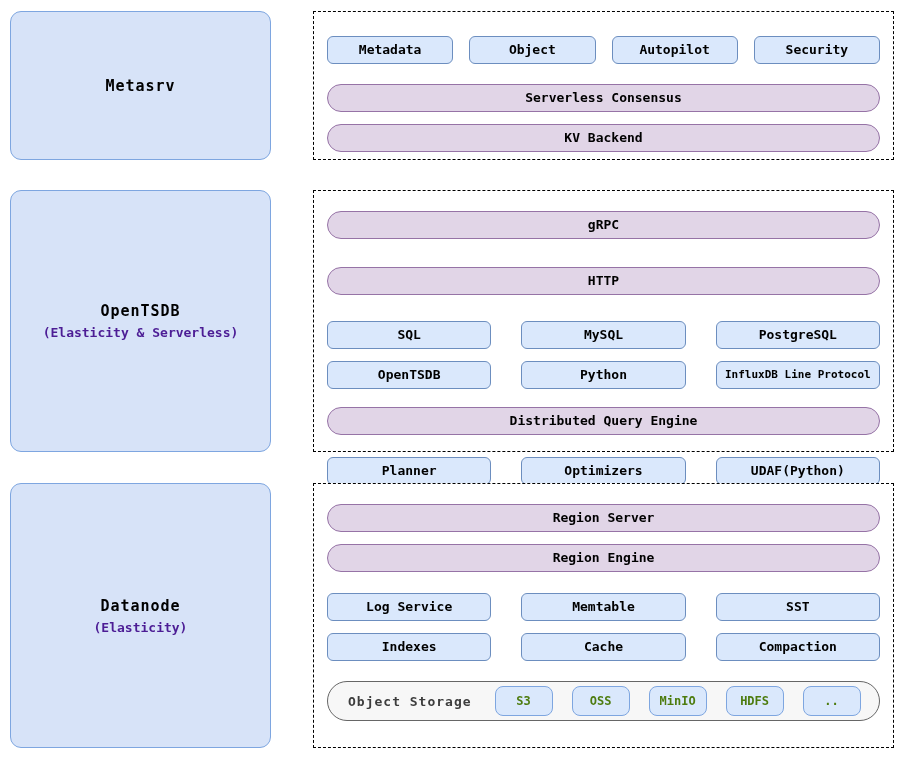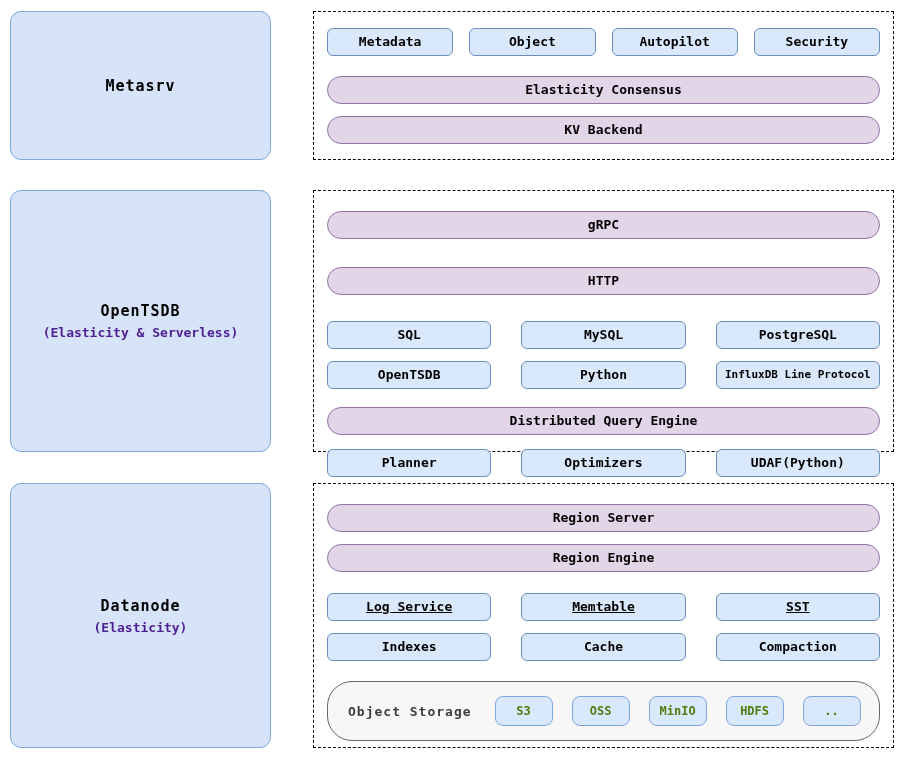--- a/index.html
+++ b/index.html
@@ -30,21 +30,21 @@
   }
 
   .pos-m { top:11px;  height:149px; }
   .pos-f { top:190px; height:262px; }
   .pos-d { top:483px; height:265px; }
   .panel.pos-m { padding-top:16px; }
   .panel.pos-f { padding-top:20px; }
   .panel.pos-d { padding-top:20px; }
 
   .row  { display:flex; }
-  .gap16 { gap:16px; }
+  .gap16 { gap:16px;margin-top:8px; }
   .gap28 { gap:28px;flex-direction:column; }
   .gap30 { gap:30px; }
   .row > * { flex:1; }
 
   .chip {
     background:var(--chip-fill); border:1px solid var(--chip-border);
     border-radius:6px; box-sizing:border-box;
     height:28px; line-height:26px; text-align:center;
     font-size:13px; font-weight:bold; color:#000;
     white-space:nowrap; overflow:hidden;
@@ -53,27 +53,27 @@
 
   .pill {
     background:var(--pill-fill); border:1px solid var(--pill-border);
     border-radius:14px; box-sizing:border-box;
     height:28px; line-height:26px; text-align:center;
     font-size:13px; font-weight:bold; color:#000;
   }
 
   .mt12 { margin-top:12px; }
   .mt20 { margin-top:20px; }
-  .mt21 { margin-top:21px;text-decoration:underline; }
-  .mt22 { margin-top:14px;gap:30px; }
+  .mt21 { margin-top:21px; }
+  .mt22 { margin-top:22px;gap:30px; }
   .mt23 { margin-top:26px; }
   .mt25 { margin-top:18px; }
 
   .storage {
-    margin-top:20px; height:60px; box-sizing:border-box;
+    margin-top:20px; height:40px; box-sizing:border-box;
     background:var(--storage-fill); border:1px solid var(--storage-border);
     border-radius:25px;
     display:flex; align-items:center; padding:0 20px; gap:19px;
   }
   .storage-label {
     font-size:13px; font-weight:bold; color:#3d3d3d;
     letter-spacing:1px; margin-right:4px; white-space:nowrap;
   }
   .storage-chip {
     width:58px; height:30px; line-height:28px; box-sizing:border-box;
@@ -91,21 +91,21 @@
     <div class="bigtitle">Metasrv</div>
   </div>
 
   <div class="panel pos-m">
     <div class="row gap16">
       <div class="chip">Metadata</div>
       <div class="chip">Object</div>
       <div class="chip">Autopilot</div>
       <div class="chip">Security</div>
     </div>
-    <div class="pill mt20">Elasticity Consensus</div>
+    <div class="pill mt20">Serverless Consensus</div>
     <div class="pill mt12">KV Backend</div>
   </div>
 
   <div class="bigbox pos-f">
     <div class="bigtitle">OpenTSDB</div>
     <div class="bigsub">(Elasticity &amp; Serverless)</div>
   </div>
 
   <div class="panel pos-f">
     <div class="row gap28">

